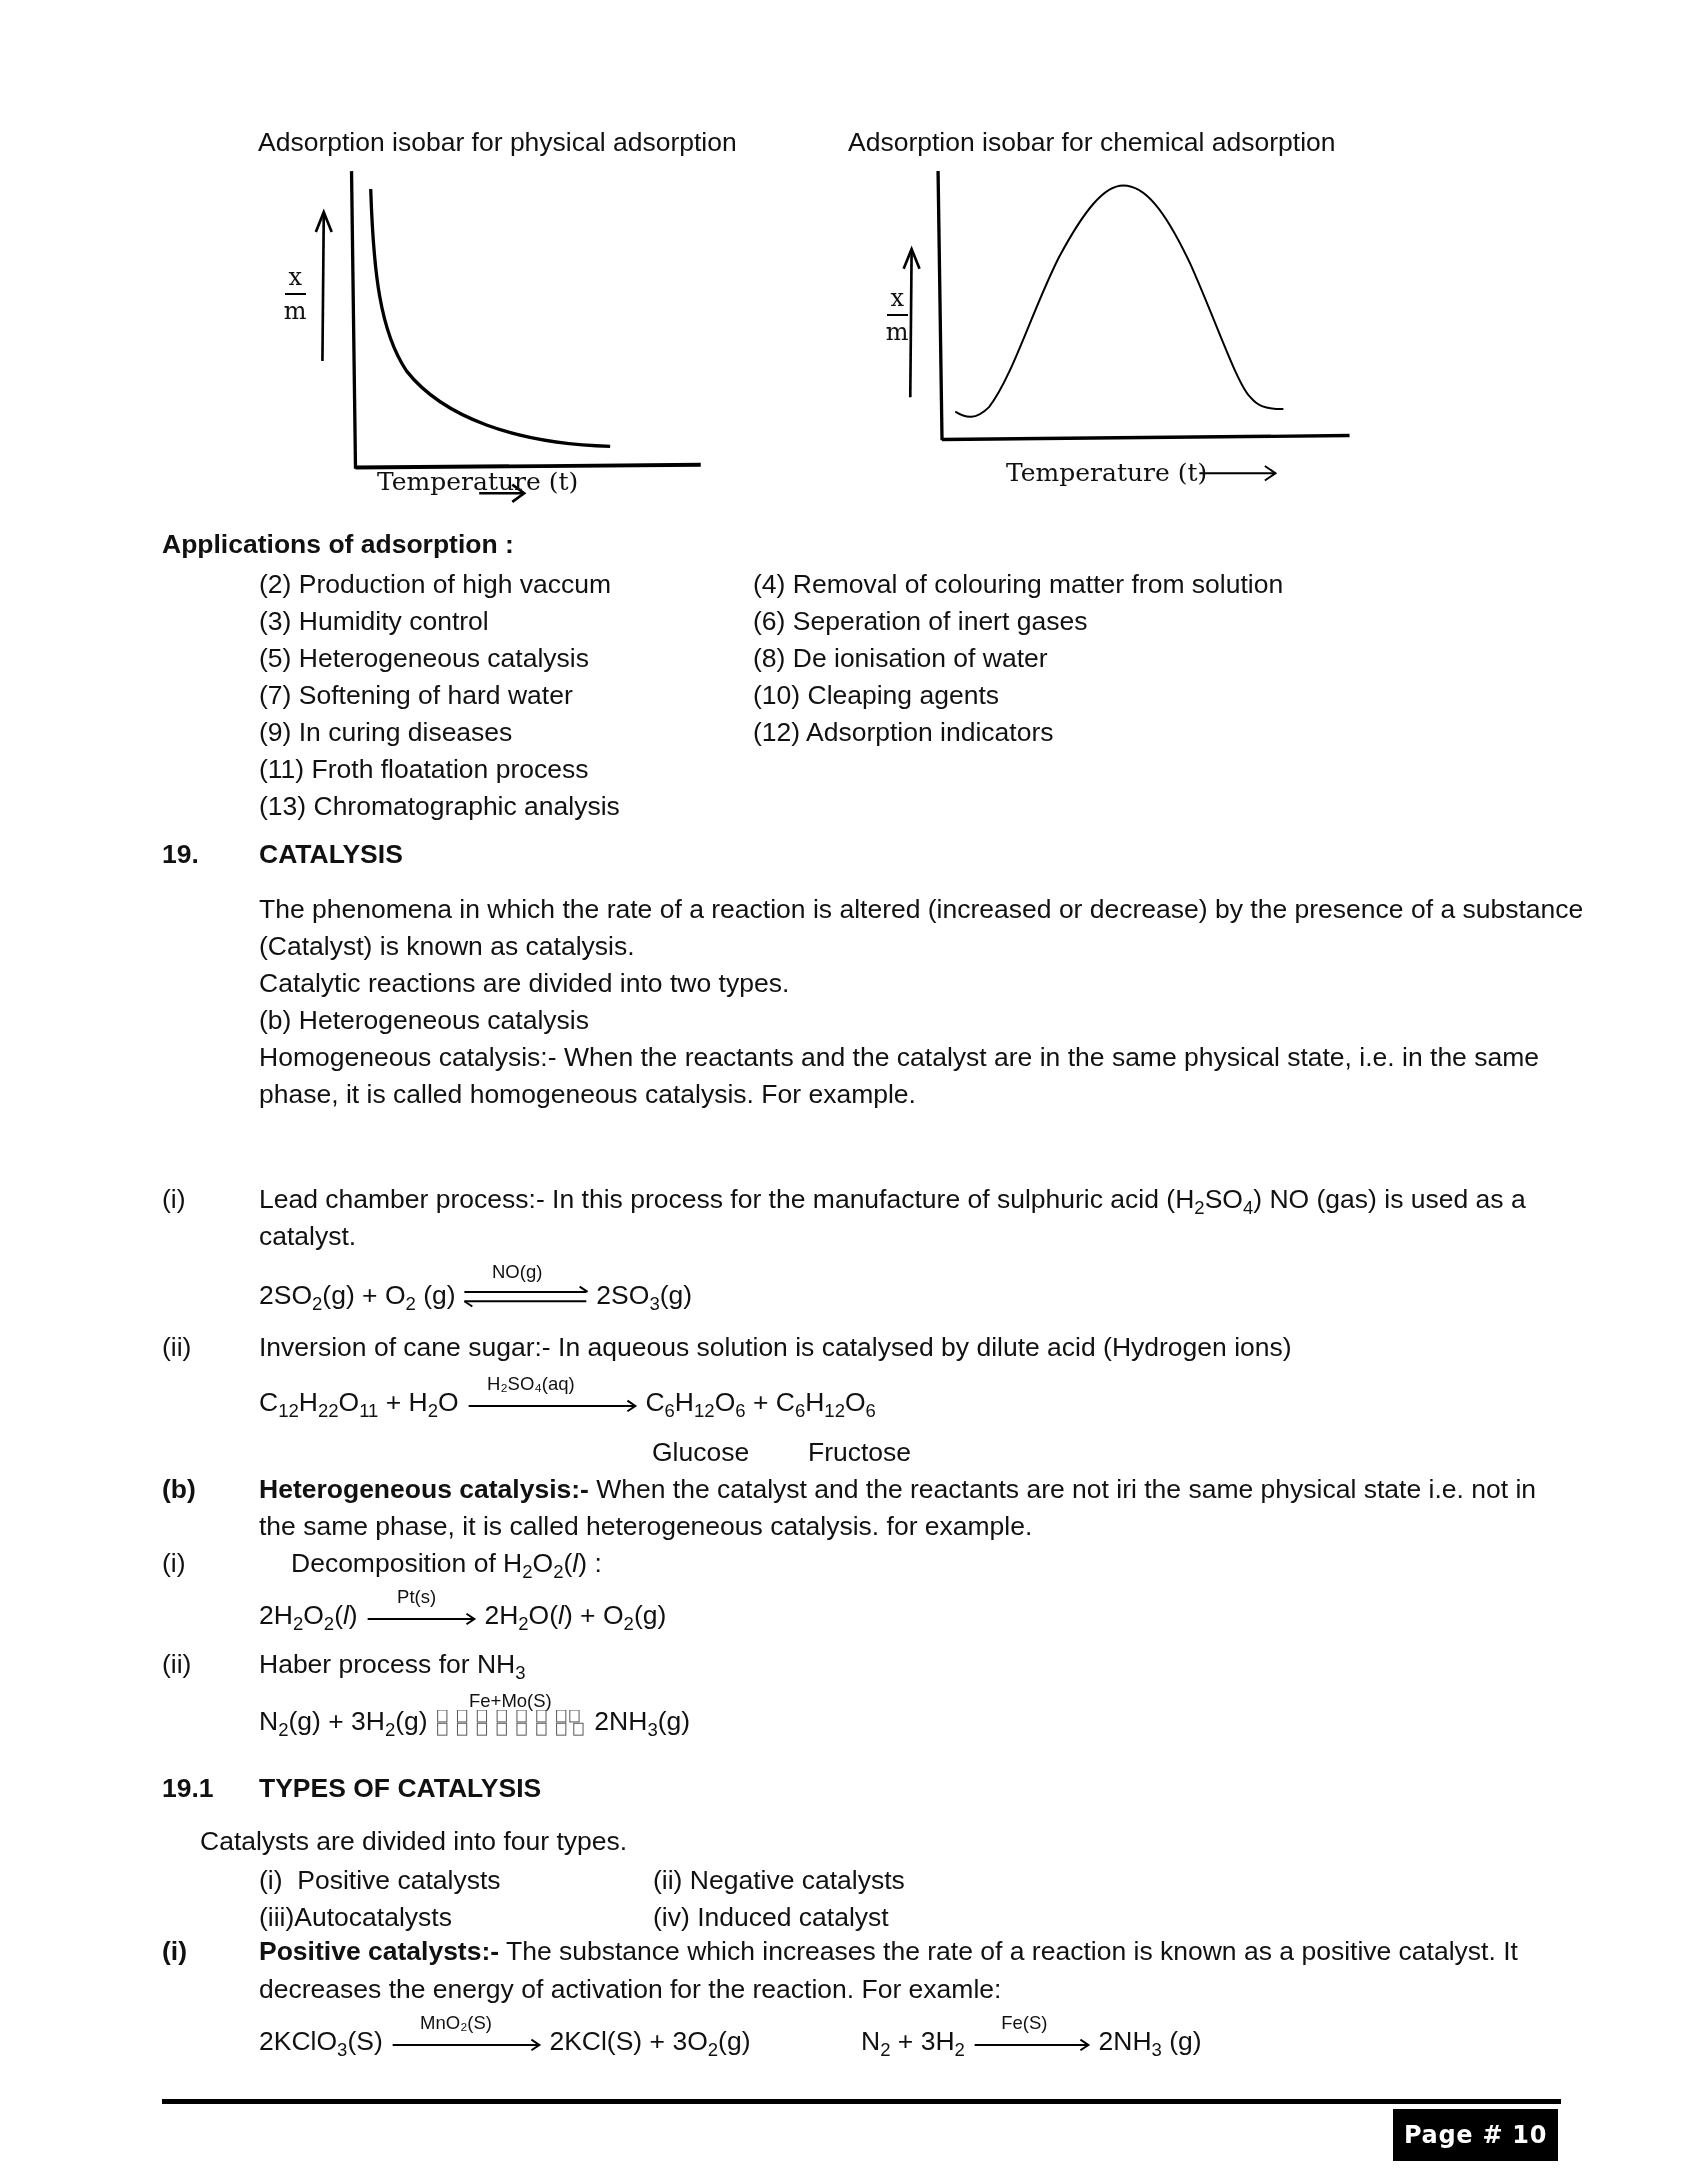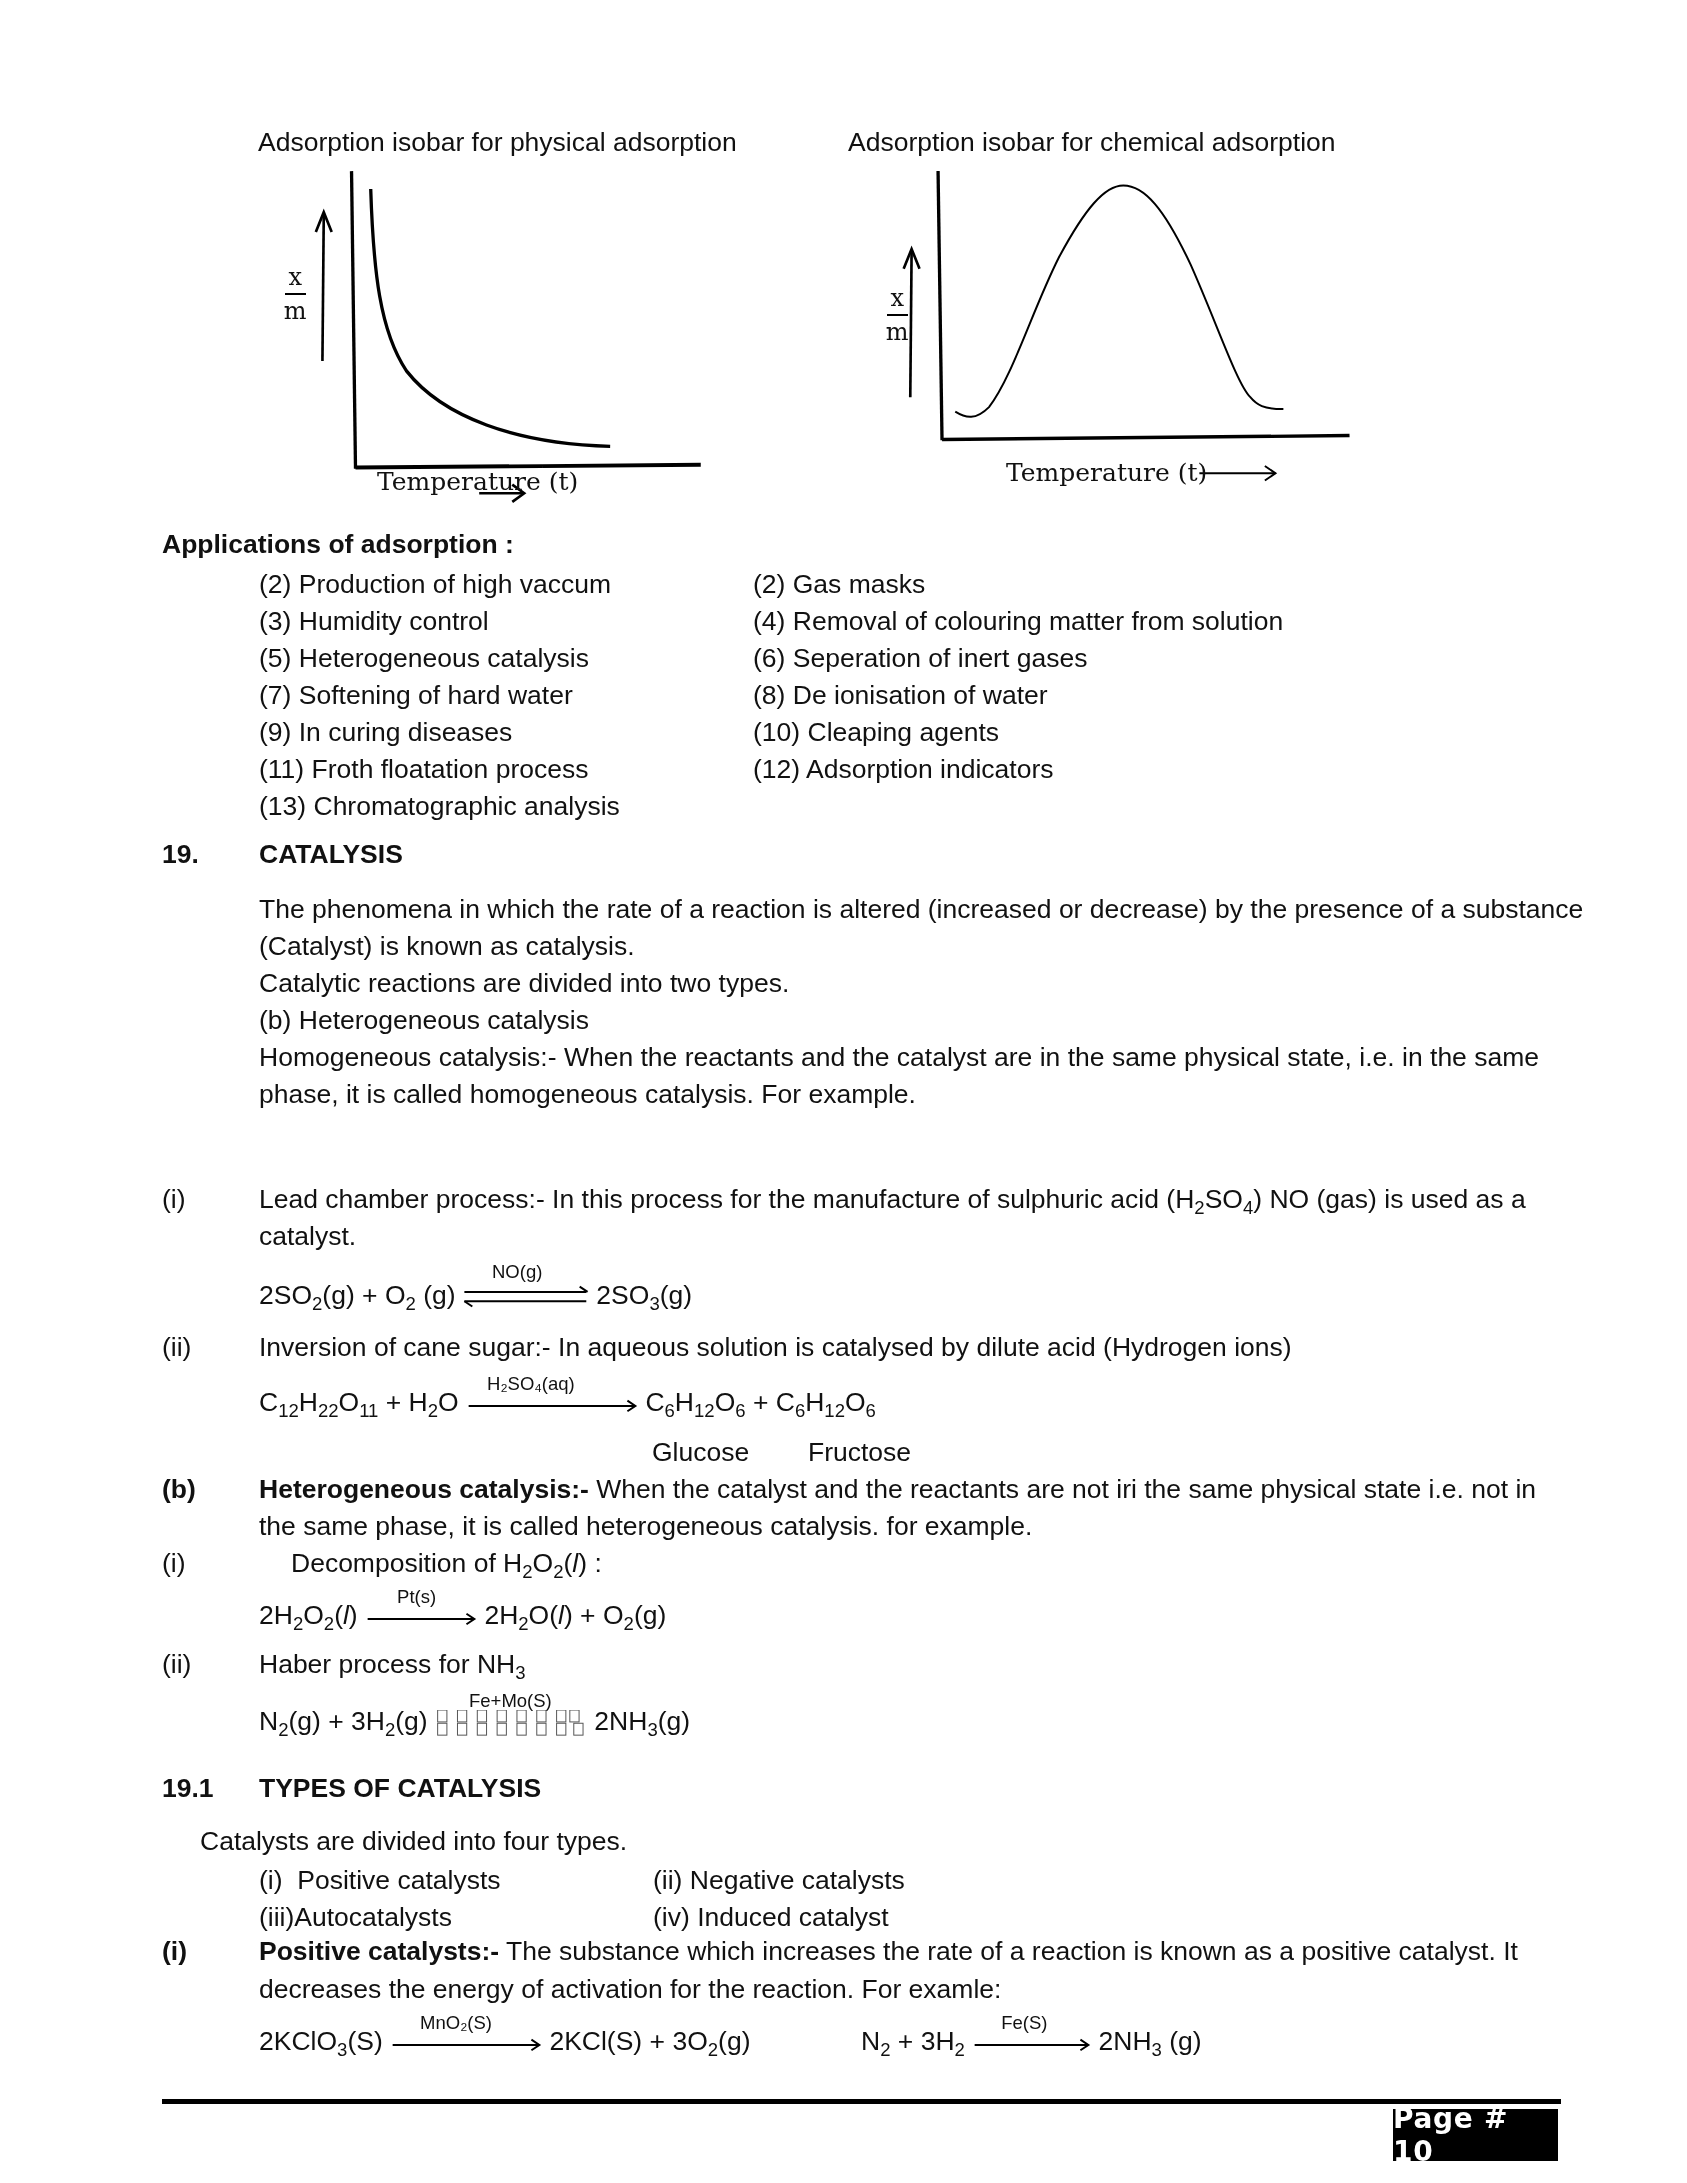--- a/index.html
+++ b/index.html
@@ -11,21 +11,21 @@
   .abs { position: absolute; white-space: nowrap; }
   .serif { font-family: "DejaVu Serif", serif; }
   .b { font-weight: bold; }
   sub { font-size: 0.7em; vertical-align: -0.35em; line-height: 0; }
   .chart-title { font-size: 26.5px; }
   .eq { font-size: 26.5px; }
   .arrow-label { font-size: 18.5px; }
   .page-badge {
     position: absolute; left: 1393px; top: 2109px; width: 165px; height: 52px;
     background: #000; color: #fff; font-family: "DejaVu Sans", sans-serif;
-    font-weight: bold; font-size: 28px; display: flex; align-items: center;
+    font-weight: bold; font-size: 24px; display: flex; align-items: center;
     justify-content: center; letter-spacing: 0.7px;
   }
   .rule { position: absolute; left: 162px; top: 2099px; width: 1399px; height: 5.3px; background: #000; }
 </style>
 </head>
 <body>
 
 <div class="abs chart-title" style="left:258px; top:127px;">Adsorption isobar for physical adsorption</div>
 <svg class="abs" style="left:251px; top:159px;" width="463" height="351" viewBox="0 0 700 530">
 
@@ -75,21 +75,20 @@
 <div class="abs" style="left:259px; top:566px; line-height:37px;">
   <div>(2) Production of high vaccum</div>
   <div>(3) Humidity control</div>
   <div>(5) Heterogeneous catalysis</div>
   <div>(7) Softening of hard water</div>
   <div>(9) In curing diseases</div>
   <div>(11) Froth floatation process</div>
   <div>(13) Chromatographic analysis</div>
 </div>
 <div class="abs" style="left:753px; top:566px; line-height:37px;">
-  <div>(2) Gas masks</div>
   <div>(4) Removal of colouring matter from solution</div>
   <div>(6) Seperation of inert gases</div>
   <div>(8) De ionisation of water</div>
   <div>(10) Cleaping agents</div>
   <div>(12) Adsorption indicators</div>
 </div>
 
 <div class="abs b" style="left:162px; top:839px;">19.</div>
 <div class="abs b" style="left:259px; top:839px;">CATALYSIS</div>
 <div class="abs" style="left:259px; top:891px; line-height:37px;">

